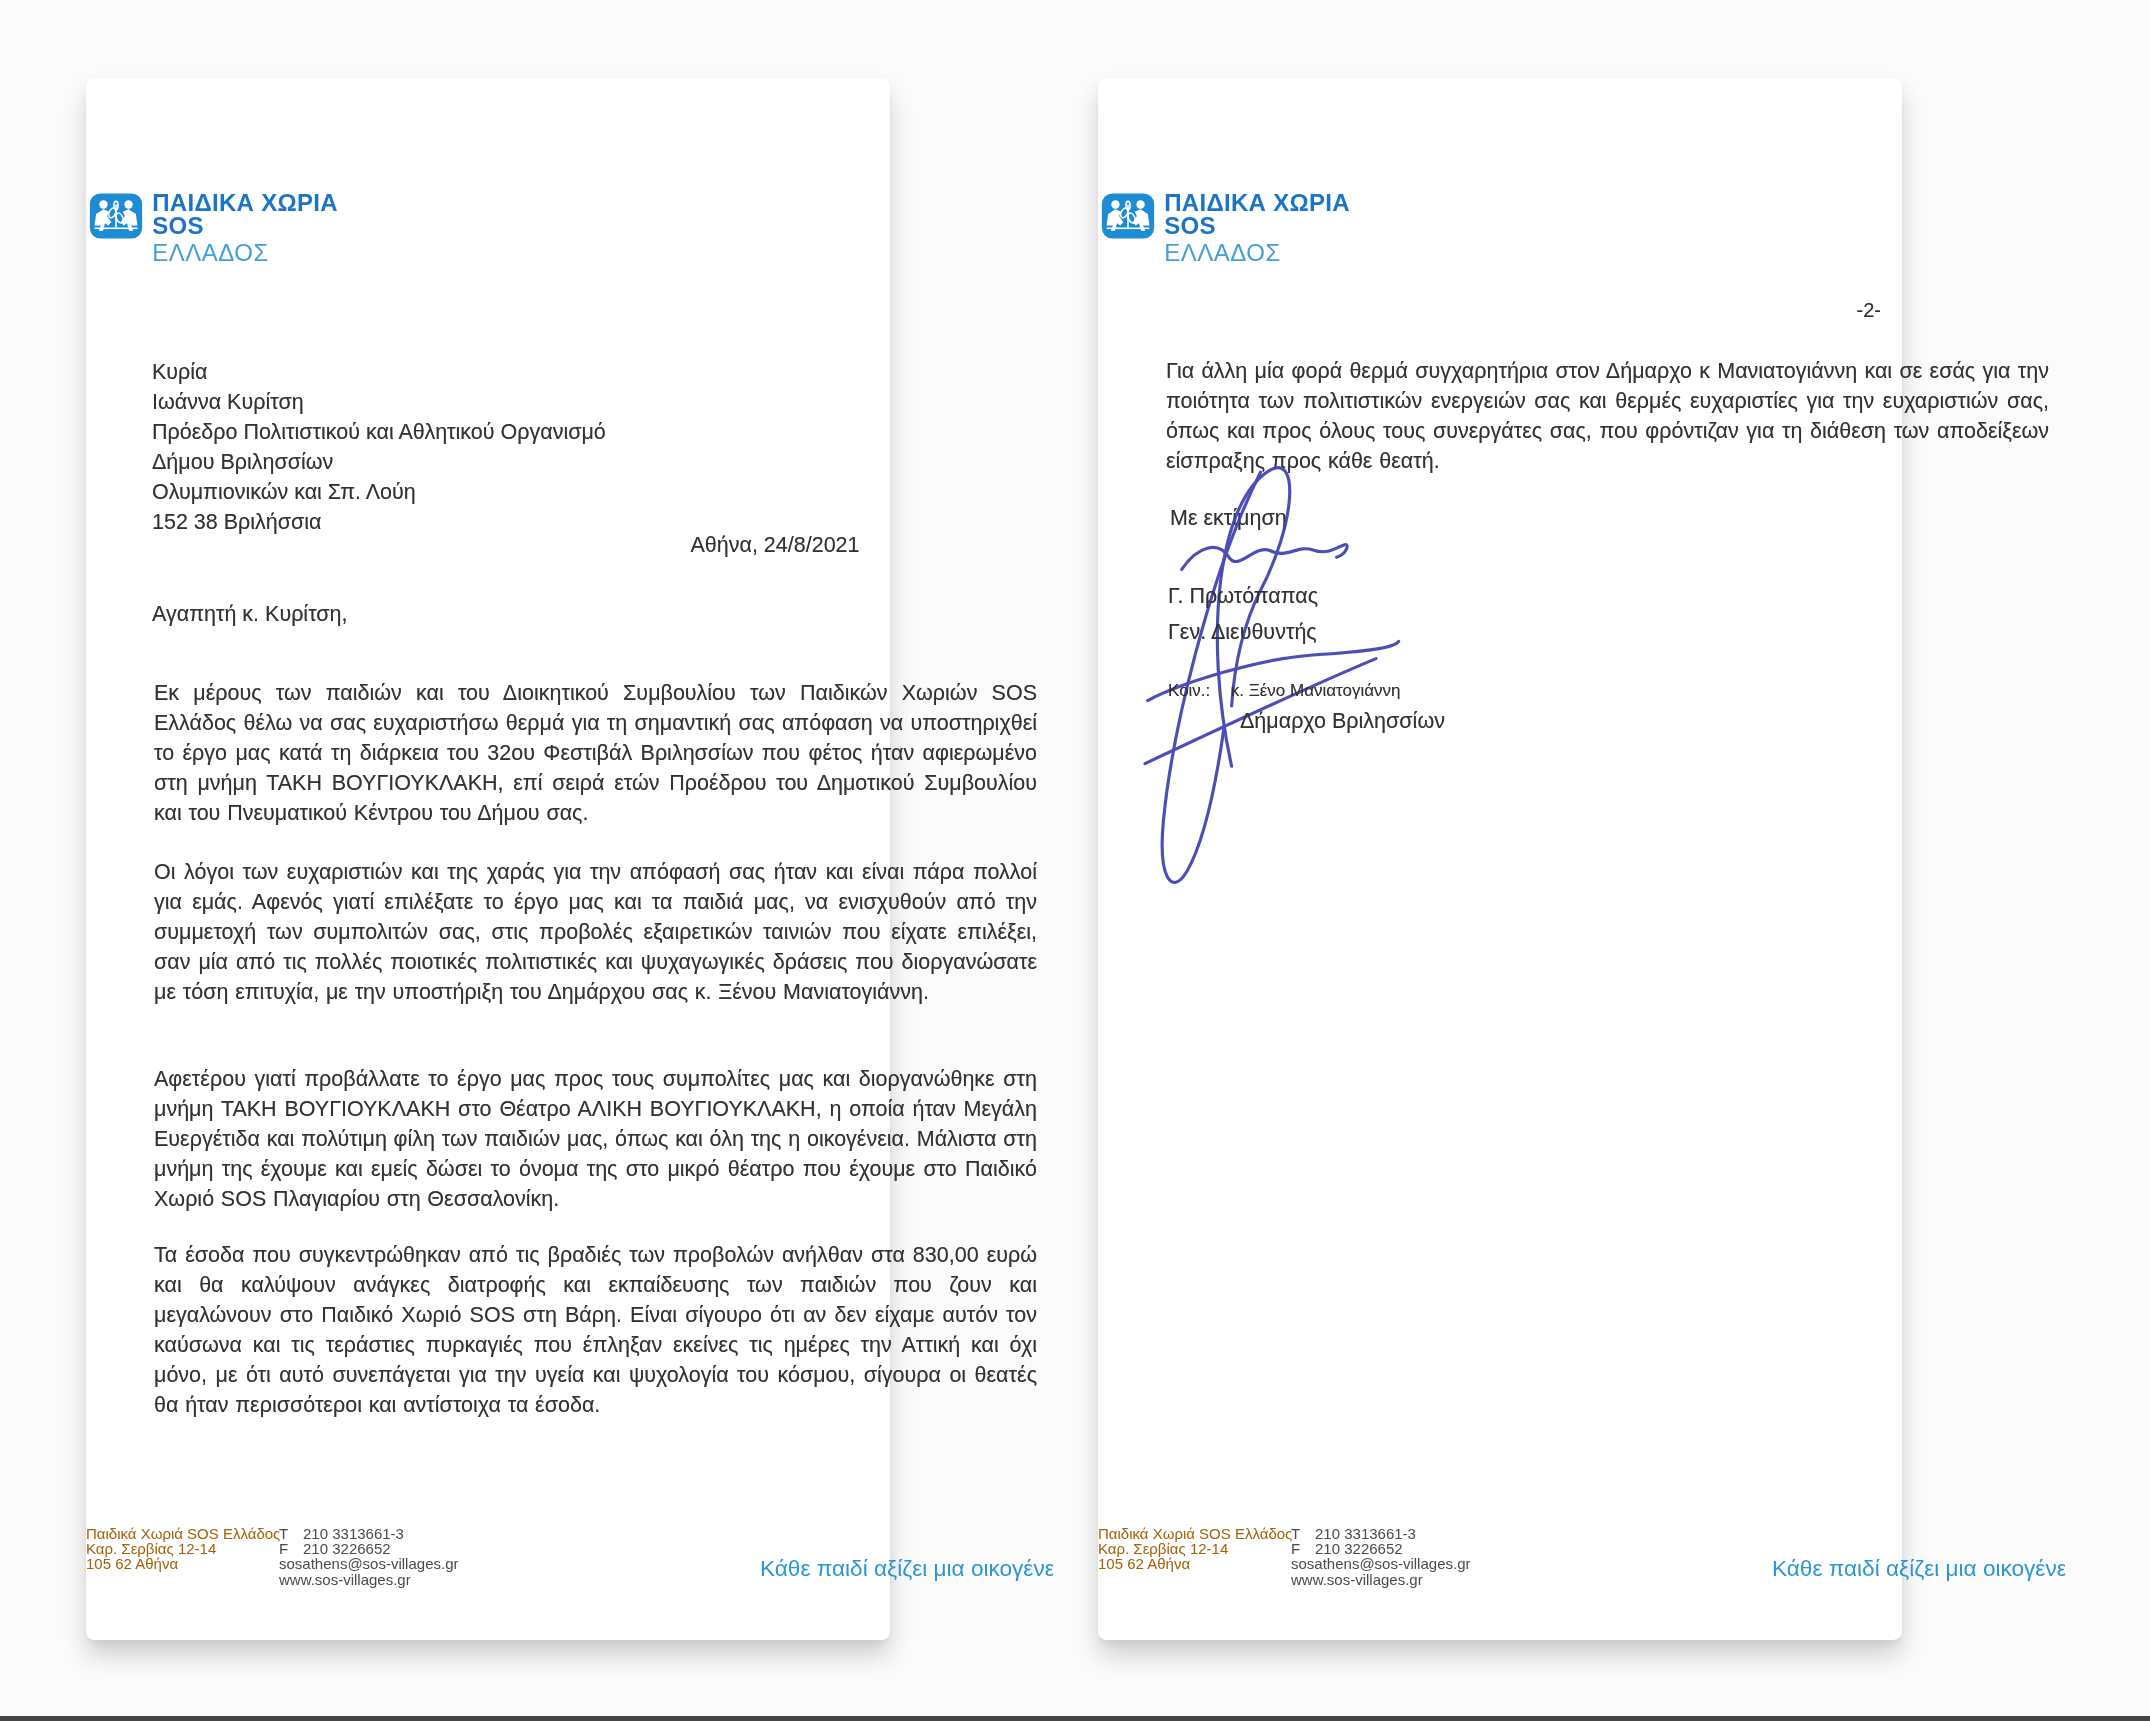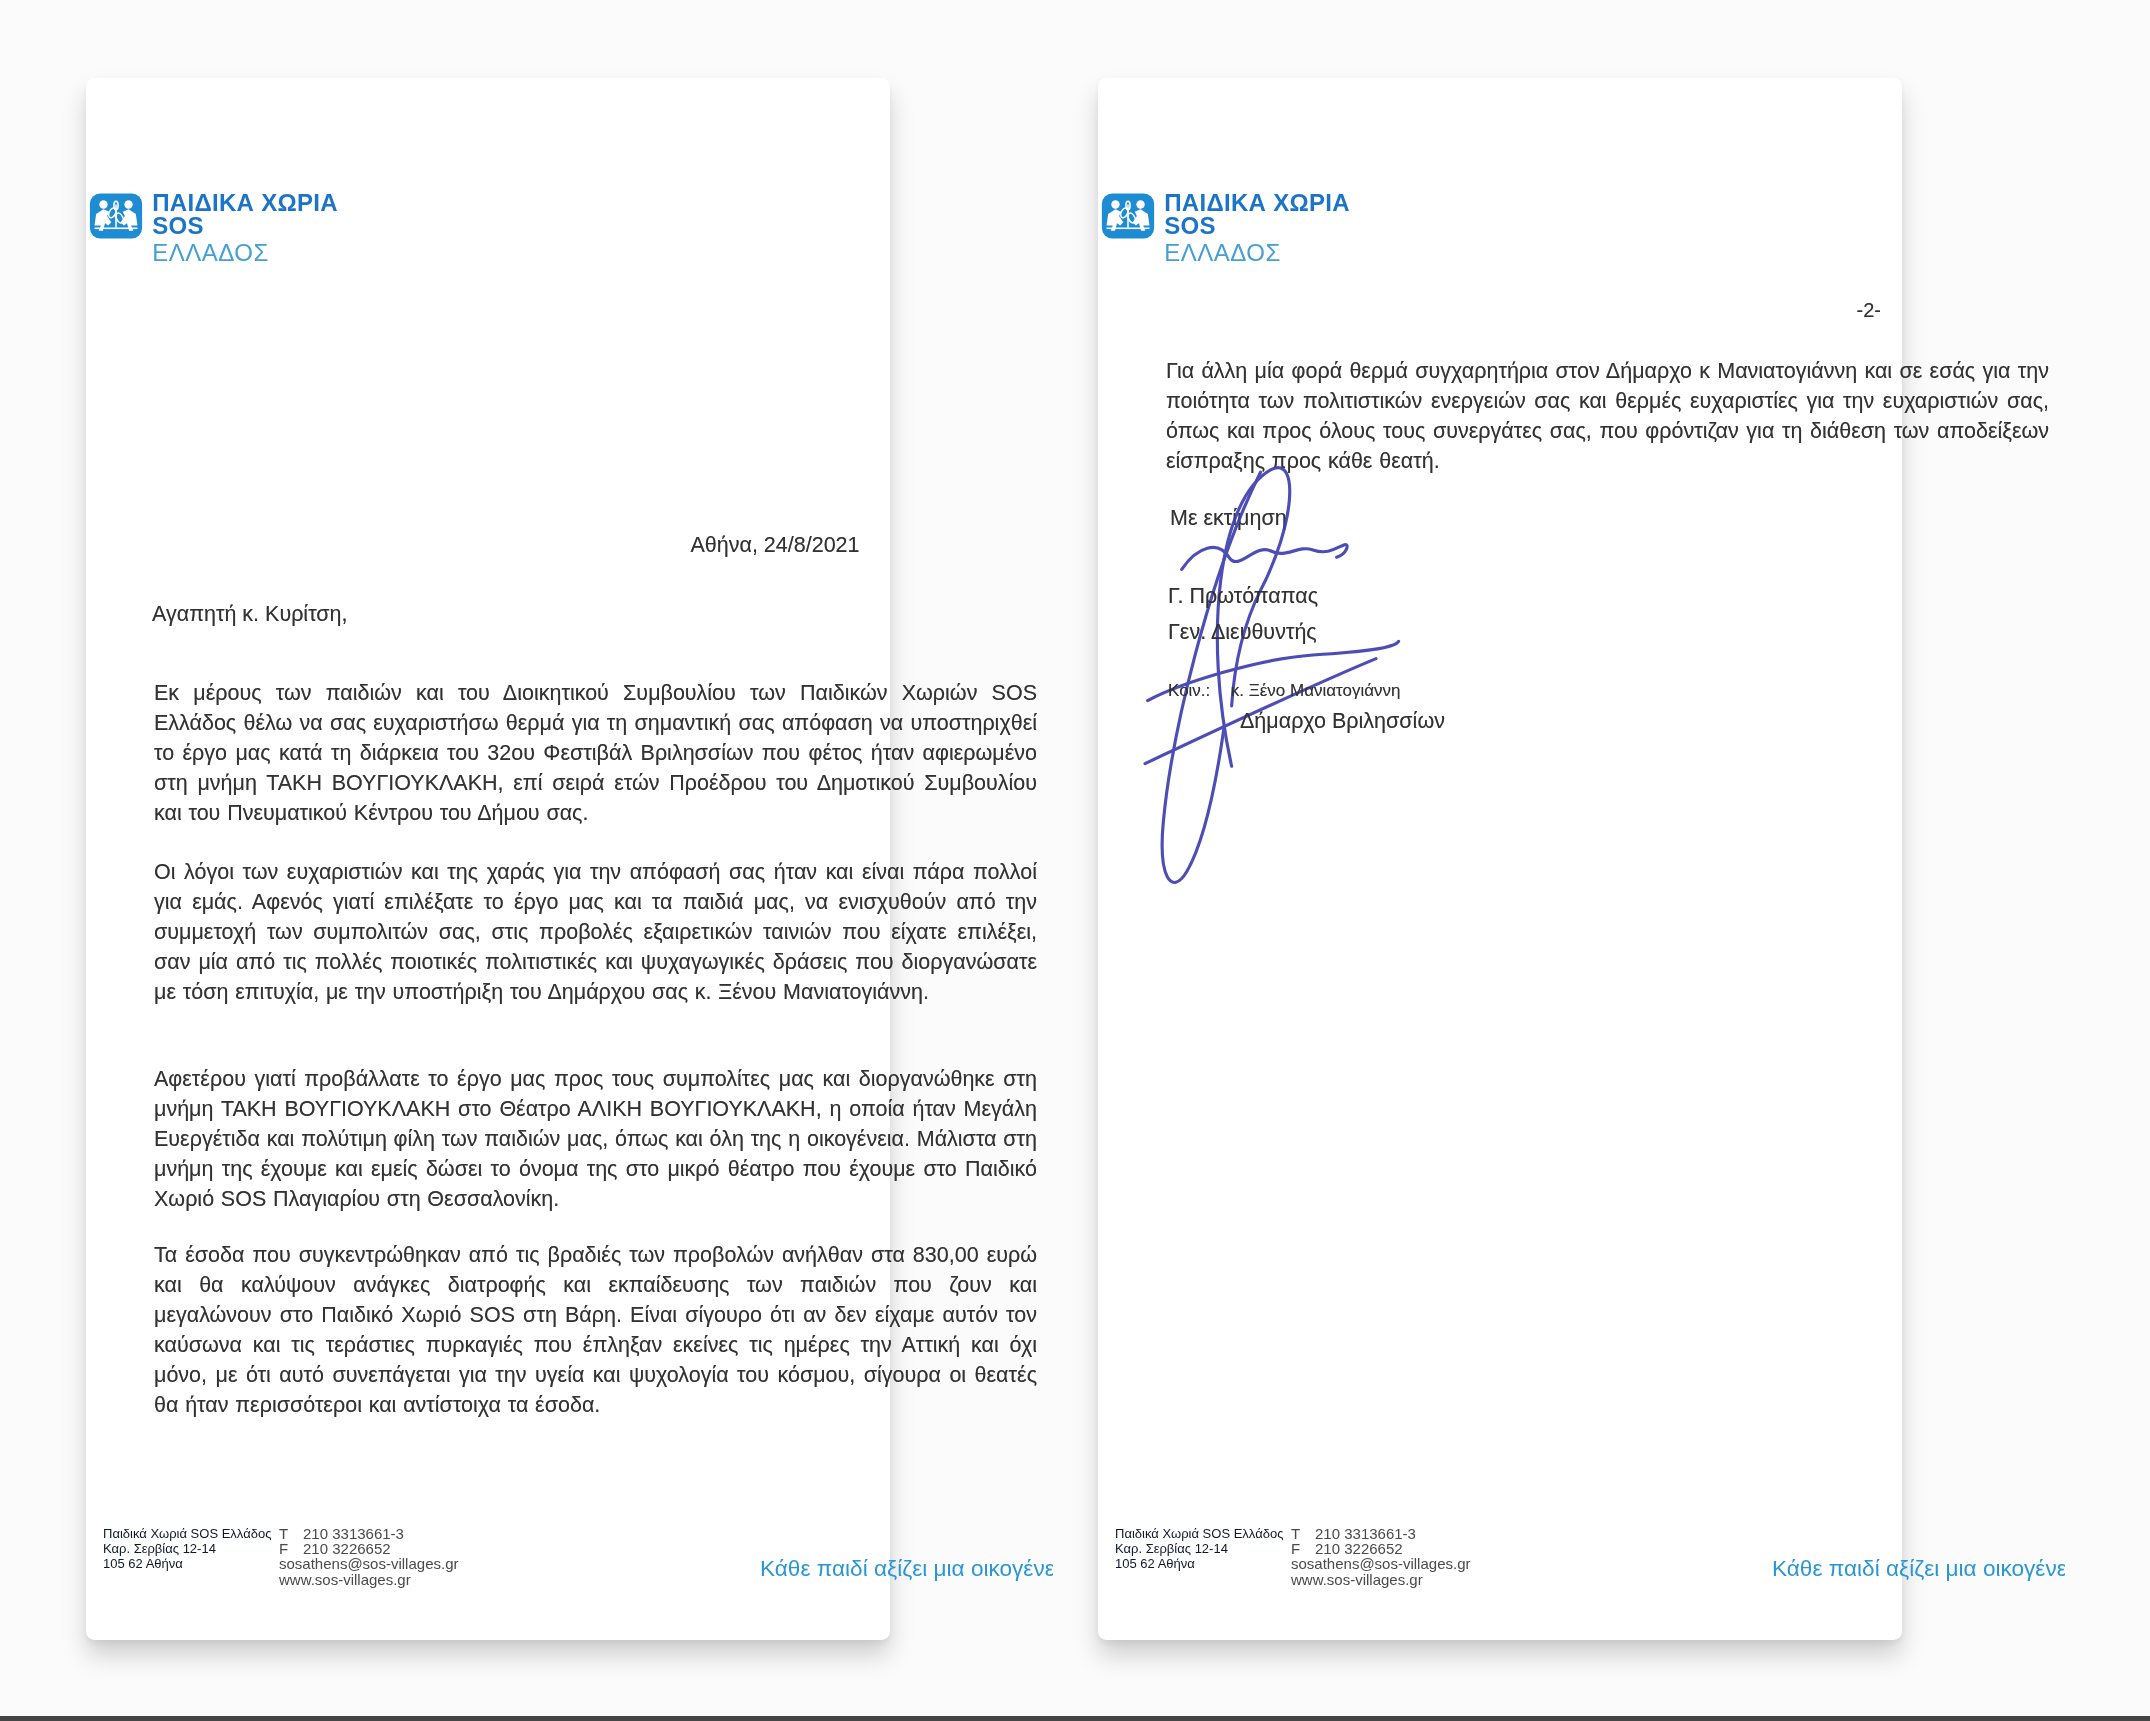--- a/index.html
+++ b/index.html
@@ -46,21 +46,21 @@
   .closing{position:absolute;left:72px;top:428px;font-size:21.5px;}
   .signer-name{position:absolute;left:70px;top:506px;font-size:21.5px;}
   .signer-title{position:absolute;left:70px;top:542px;font-size:21.5px;}
   .cc-line{position:absolute;left:70px;top:603px;font-size:17px;}
   .cc-label{display:inline-block;width:58px;}
   .cc-title{position:absolute;left:142px;top:631px;font-size:21.5px;}
 
   .signature-svg{position:absolute;left:26px;top:352px;width:336px;height:473px;pointer-events:none;}
 
   
-  .footer-col1{position:absolute;left:17px;top:1448px;font-size:13px;line-height:15.2px;color:#0f172a;}
+  .footer-col1{position:absolute;left:0;top:1448px;font-size:15px;line-height:15.2px;color:#a16207;}
   .footer-col2{position:absolute;left:193px;top:1448px;font-size:15px;line-height:15.2px;color:#4a4a4a;}
   .fl{display:inline-block;width:24px;}
   .tagline{
     position:absolute;left:674px;top:1478px;width:293px;height:31.5px;
     overflow:hidden;white-space:nowrap;
     font-size:22.6px;color:#2a96d4;
   }
 
   .bottom-strip{position:absolute;left:0;bottom:0;width:2151px;height:4.7px;background:#454545;}
 </style>
@@ -94,20 +94,28 @@
 
         <rect x="10" y="66" width="82" height="3" fill="#ffffff"></rect>
       </svg>
       <div class="brand-lines">
         <div class="brand-l1">ΠΑΙΔΙΚΑ ΧΩΡΙΑ</div>
         <div class="brand-l2">SOS</div>
         <div class="brand-l3">ΕΛΛΑΔΟΣ</div>
       </div>
     </div>
 
+    <div class="recipient scan-text">
+      <div>Κυρία</div>
+      <div>Ιωάννα Κυρίτση</div>
+      <div>Πρόεδρο Πολιτιστικού και Αθλητικού Οργανισμό</div>
+      <div>Δήμου Βριλησσίων</div>
+      <div>Ολυμπιονικών και Σπ. Λούη</div>
+      <div>152 38 Βριλήσσια</div>
+    </div>
 
     <div class="date-line scan-text">Αθήνα, 24/8/2021</div>
 
     <div class="salutation scan-text">Αγαπητή κ. Κυρίτση,</div>
 
     <div class="para scan-text" id="p1-para1">Εκ μέρους των παιδιών και του Διοικητικού Συμβουλίου των Παιδικών Χωριών SOS Ελλάδος θέλω να σας ευχαριστήσω θερμά για τη σημαντική σας απόφαση να υποστηριχθεί το έργο μας κατά τη διάρκεια του 32ου Φεστιβάλ Βριλησσίων που φέτος ήταν αφιερωμένο στη μνήμη ΤΑΚΗ ΒΟΥΓΙΟΥΚΛΑΚΗ, επί σειρά ετών Προέδρου του Δημοτικού Συμβουλίου και του Πνευματικού Κέντρου του Δήμου σας.</div>
     <div class="para scan-text" id="p1-para2">Οι λόγοι των ευχαριστιών και της χαράς για την απόφασή σας ήταν και είναι πάρα πολλοί για εμάς. Αφενός γιατί επιλέξατε το έργο μας και τα παιδιά μας, να ενισχυθούν από την συμμετοχή των συμπολιτών σας, στις προβολές εξαιρετικών ταινιών που είχατε επιλέξει, σαν μία από τις πολλές  ποιοτικές πολιτιστικές και ψυχαγωγικές  δράσεις που διοργανώσατε με τόση επιτυχία, με την υποστήριξη του Δημάρχου σας κ. Ξένου Μανιατογιάννη.</div>
     <div class="para scan-text" id="p1-para3">Αφετέρου γιατί προβάλλατε το έργο μας προς τους συμπολίτες μας και διοργανώθηκε στη μνήμη ΤΑΚΗ ΒΟΥΓΙΟΥΚΛΑΚΗ στο Θέατρο ΑΛΙΚΗ ΒΟΥΓΙΟΥΚΛΑΚΗ, η οποία ήταν Μεγάλη Ευεργέτιδα και πολύτιμη φίλη των παιδιών μας, όπως και όλη της η οικογένεια. Μάλιστα στη μνήμη της έχουμε και εμείς δώσει το όνομα της στο μικρό θέατρο που έχουμε στο Παιδικό Χωριό SOS Πλαγιαρίου στη Θεσσαλονίκη.</div>
     <div class="para scan-text" id="p1-para4">Τα έσοδα που συγκεντρώθηκαν από τις βραδιές των  προβολών ανήλθαν στα 830,00 ευρώ και θα καλύψουν ανάγκες διατροφής και εκπαίδευσης των παιδιών που ζουν και μεγαλώνουν στο Παιδικό Χωριό SOS στη Βάρη. Είναι σίγουρο ότι αν δεν είχαμε αυτόν τον καύσωνα και τις τεράστιες πυρκαγιές που έπληξαν εκείνες τις ημέρες την Αττική και όχι μόνο, με ότι αυτό συνεπάγεται για την υγεία και ψυχολογία του κόσμου, σίγουρα οι θεατές θα ήταν περισσότεροι και αντίστοιχα τα έσοδα.</div>
 

